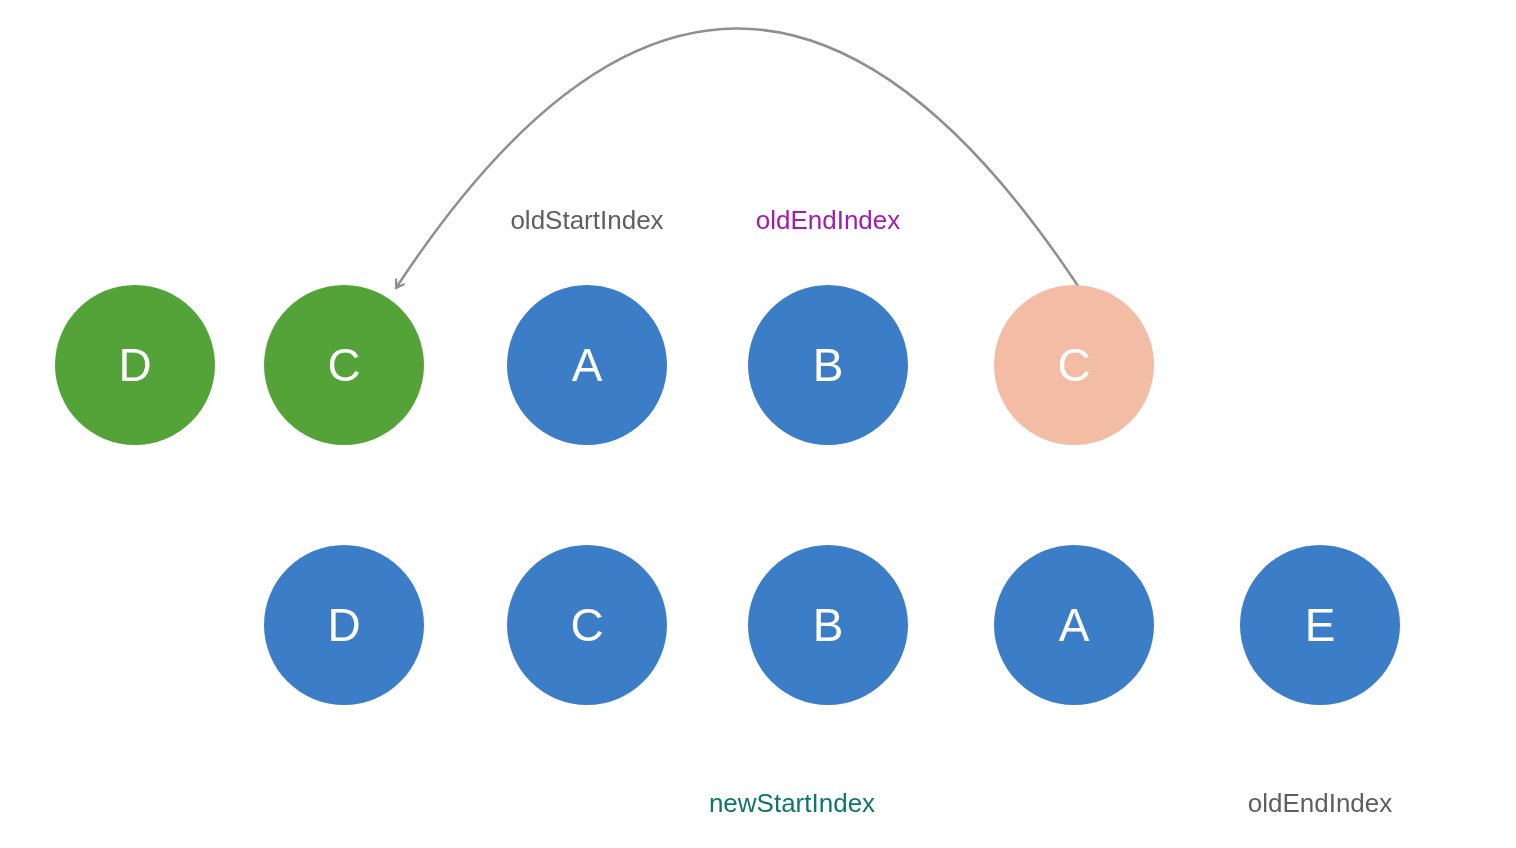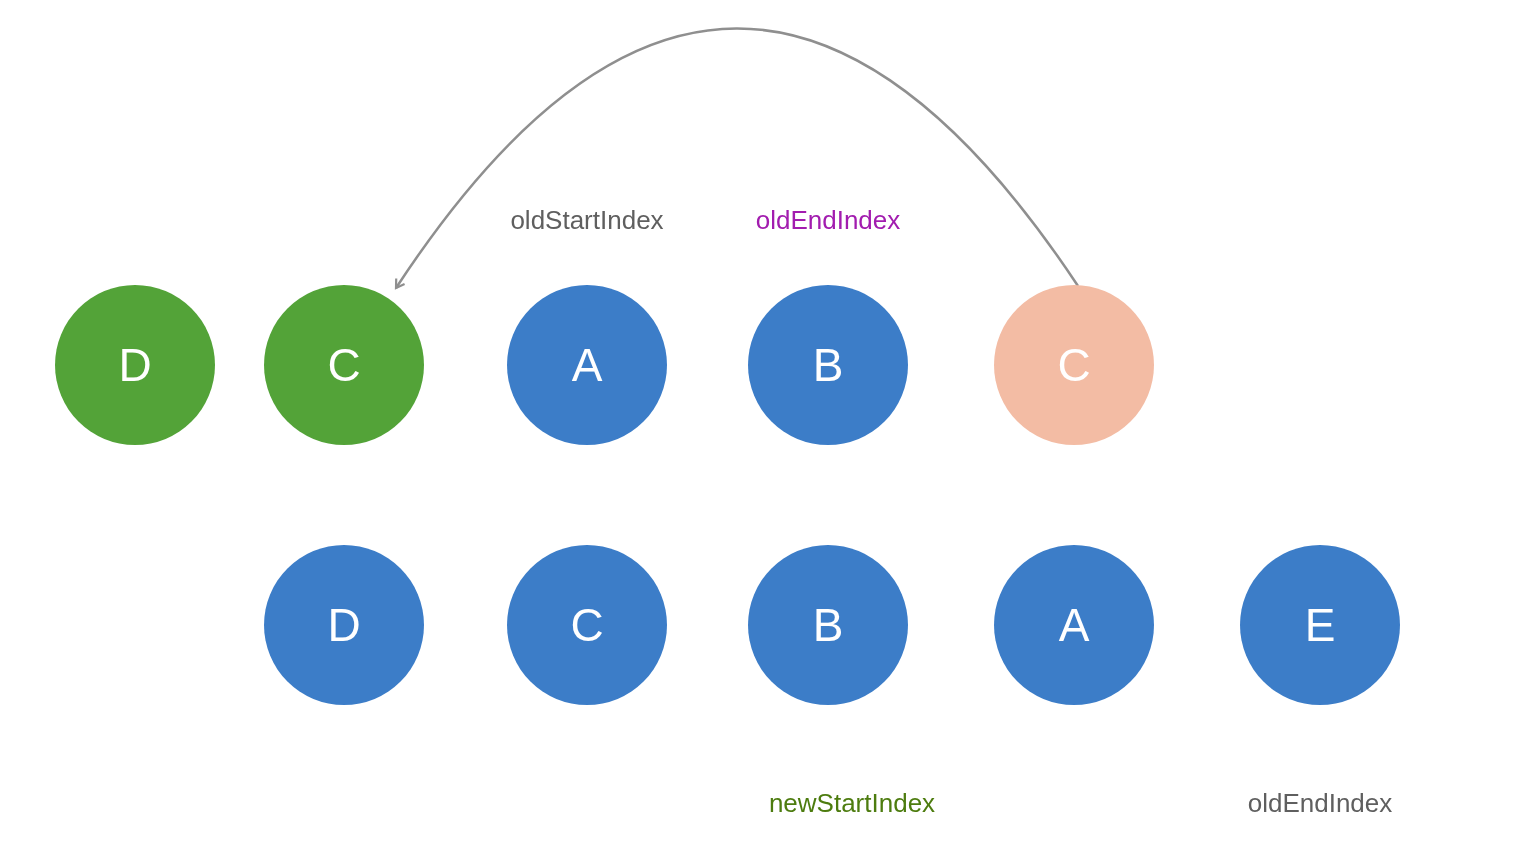--- a/index.html
+++ b/index.html
@@ -89,16 +89,16 @@
   <div class="node" style="left: 748px; top: 545px; background-color: rgb(60, 125, 200);">
     <span class="letter">B</span>
   </div>
   <div class="node" style="left: 994px; top: 545px; background-color: rgb(60, 125, 200);">
     <span class="letter">A</span>
   </div>
   <div class="node" style="left: 1240px; top: 545px; background-color: rgb(60, 125, 200);">
     <span class="letter">E</span>
   </div>
 
-  <div class="idx-label" style="left: 852px; top: 788px; color: #4d7c0f;">newStartIndex</div>
+  <div class="idx-label" style="left: 792px; top: 788px; color: #0f766e;">newStartIndex</div>
   <div class="idx-label" style="left: 1320px; top: 788px; color: rgb(95, 95, 95);">oldEndIndex</div>
 
 </div>
 
 </body></html>

